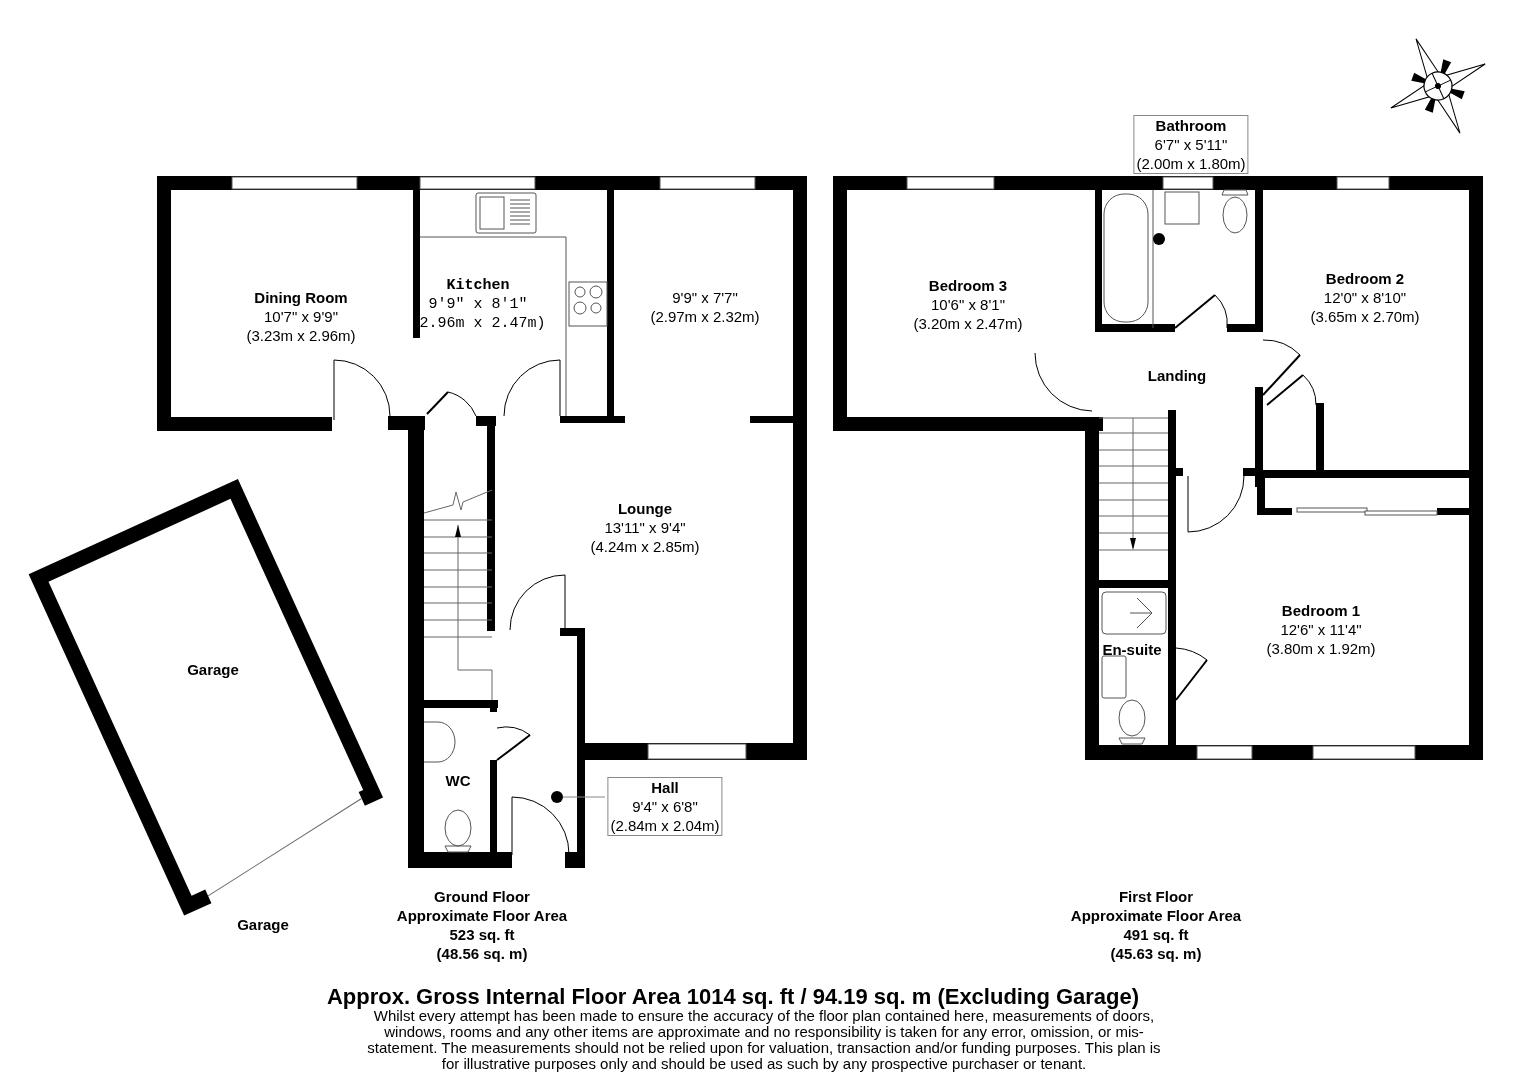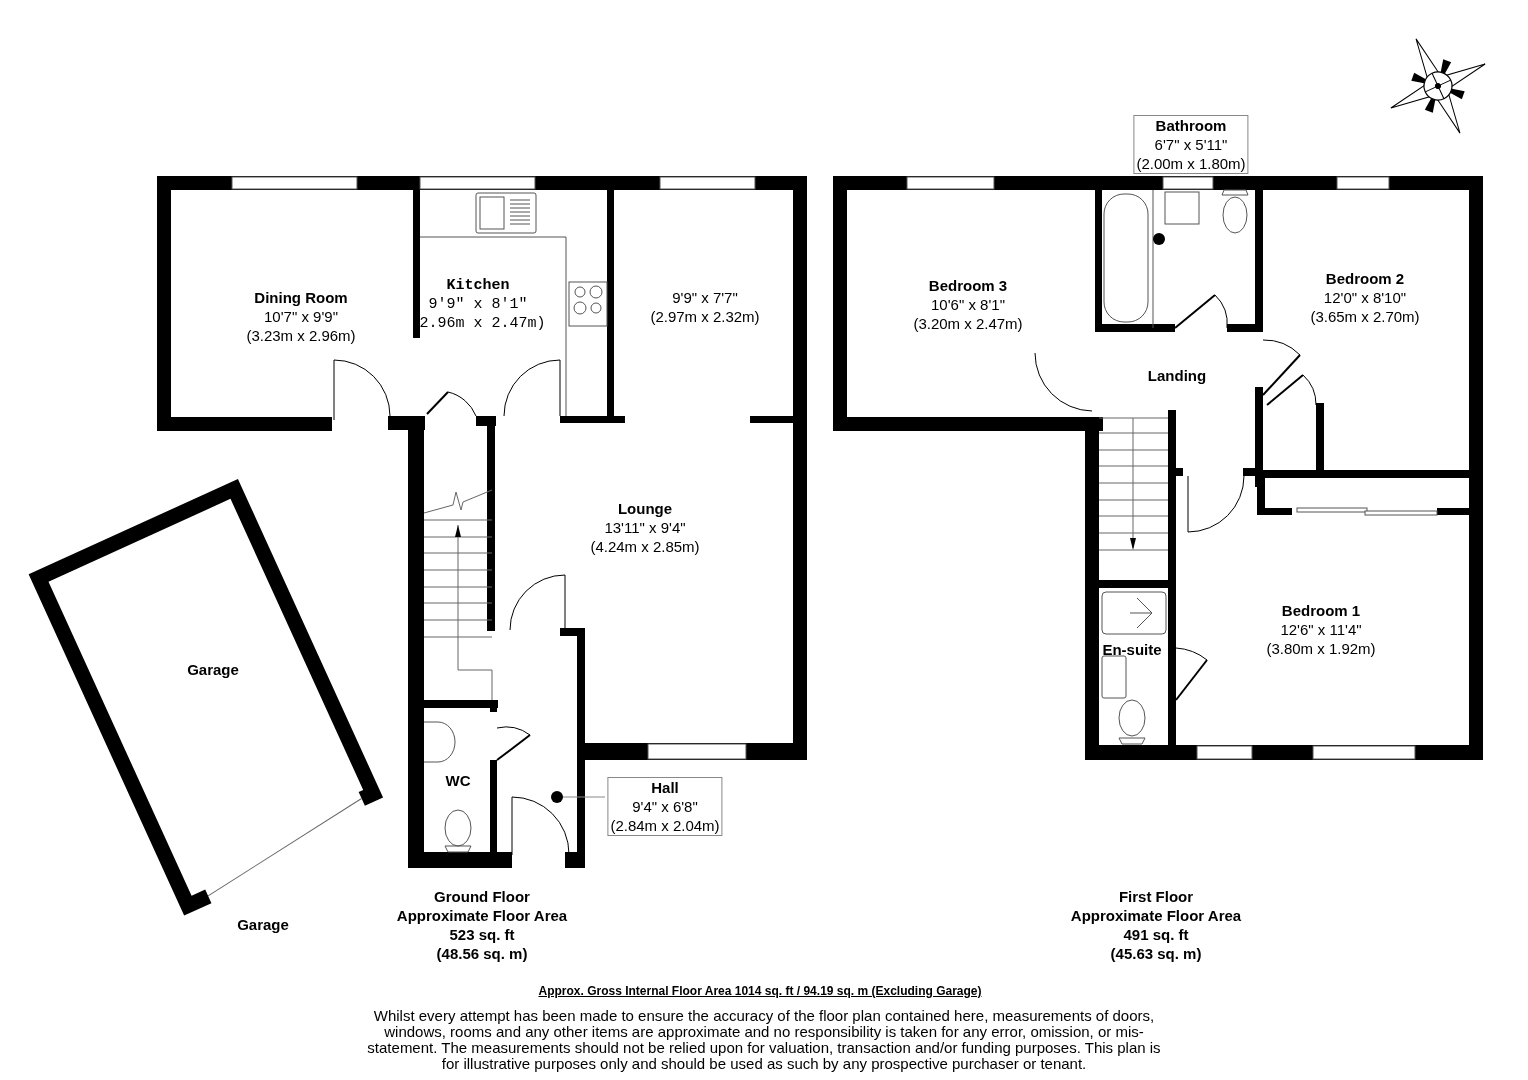--- a/index.html
+++ b/index.html
@@ -4,21 +4,21 @@
 <style>
   html, body { margin: 0; padding: 0; background: #ffffff; }
   body { width: 1528px; height: 1080px; position: relative; overflow: hidden;
          font-family: "Liberation Sans", sans-serif; color: #000; }
   svg.plan { position: absolute; left: 0; top: 0; }
   .lbl { position: absolute; text-align: center; line-height: 19px; font-size: 15px; transform: translateX(-50%); white-space: nowrap; }
   .lbl .name { font-weight: bold; display: block; }
   .lbl .dim { display: block; }
   .boxed { border: 1px solid #888; padding: 0 2px; background: #fff; text-align: center; }
   .area { position: absolute; text-align: center; font-weight: bold; font-size: 15px; line-height: 19px; transform: translateX(-50%); white-space: nowrap; }
-  .gross { position: absolute; left: 760px; top: 984px; transform: translateX(-50%); font-weight: bold; font-size: 12px; white-space: nowrap; text-decoration: underline; }
+  .gross { position: absolute; left: 733px; top: 984px; transform: translateX(-50%); font-weight: bold; font-size: 22px; white-space: nowrap; }
   .disclaimer { position: absolute; left: 764px; top: 1008px; transform: translateX(-50%); width: 800px; text-align: center; font-size: 15px; line-height: 16px; }
 </style>
 </head>
 <body>
 
 <svg class="plan" width="1528" height="1080" viewBox="0 0 1528 1080">
 
   <g transform="translate(1438,86) rotate(-25)">
     <polygon points="0,-52 7,-7 0,0 -7,-7" fill="#fff" stroke="#000" stroke-width="1"></polygon>
     <polygon points="52,0 7,7 0,0 7,-7" fill="#fff" stroke="#000" stroke-width="1"></polygon>

